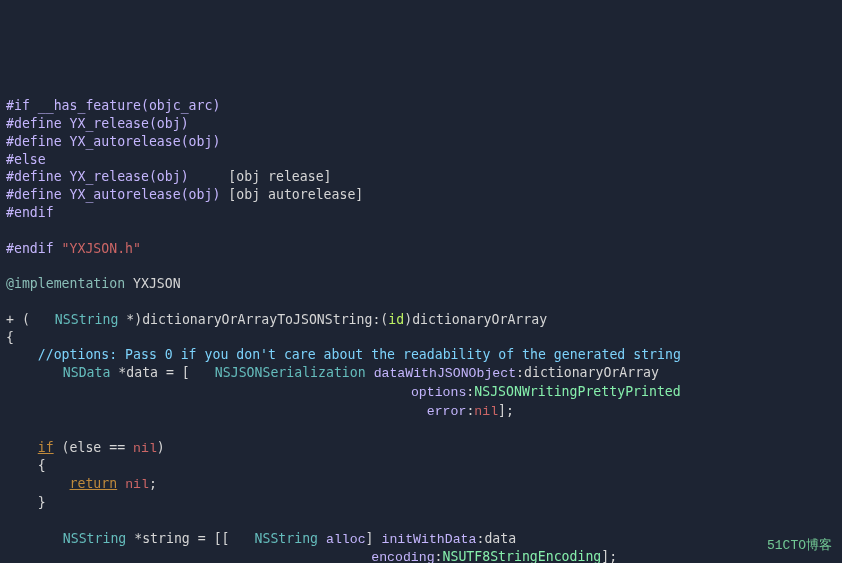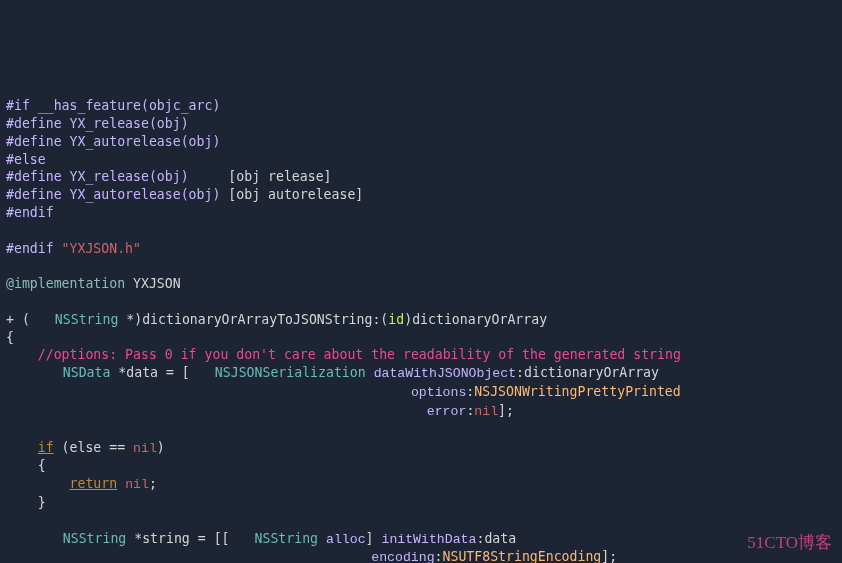--- a/index.html
+++ b/index.html
@@ -16,32 +16,32 @@
     white-space: pre;
     overflow: hidden;
   }
   .code { white-space: pre; }
   .pp   { color: #c4b5fd; }   
   .str  { color: #cc6666; }   
   .kw   { color: #c08a3c; text-decoration: underline; }   
   .type { color: #65bdbd; margin-left: 25px; }   
   .id   { color: #bef264; }   
   .msg  { color: #c4b5fd; font-family: Liberation Mono, monospace; }   
-  .con  { color: #fdba74; }   
+  .con  { color: #86efac; }   
   .nil  { color: #cc6666; font-family: Liberation Mono, monospace; }   
-  .cmt  { color: #ec4899; }   
+  .cmt  { color: #7dd3fc; }   
   .txt  { color: #d6d6d6; }   
   .imp  { color: #8abeb7; }   
   .watermark {
     position: absolute;
     right: 10px;
     bottom: 8px;
-    color: #ec4899;
-    font-family: Liberation Serif, serif;
-    font-size: 17px;
+    color: #86efac;
+    font-family: Liberation Mono, monospace;
+    font-size: 13px;
     opacity: 0.8;
   }
 </style>
 </head>
 <body>
 
 
 
 <div class="code">
 <span><span class="pp">#if __has_feature(objc_arc)</span></span>

